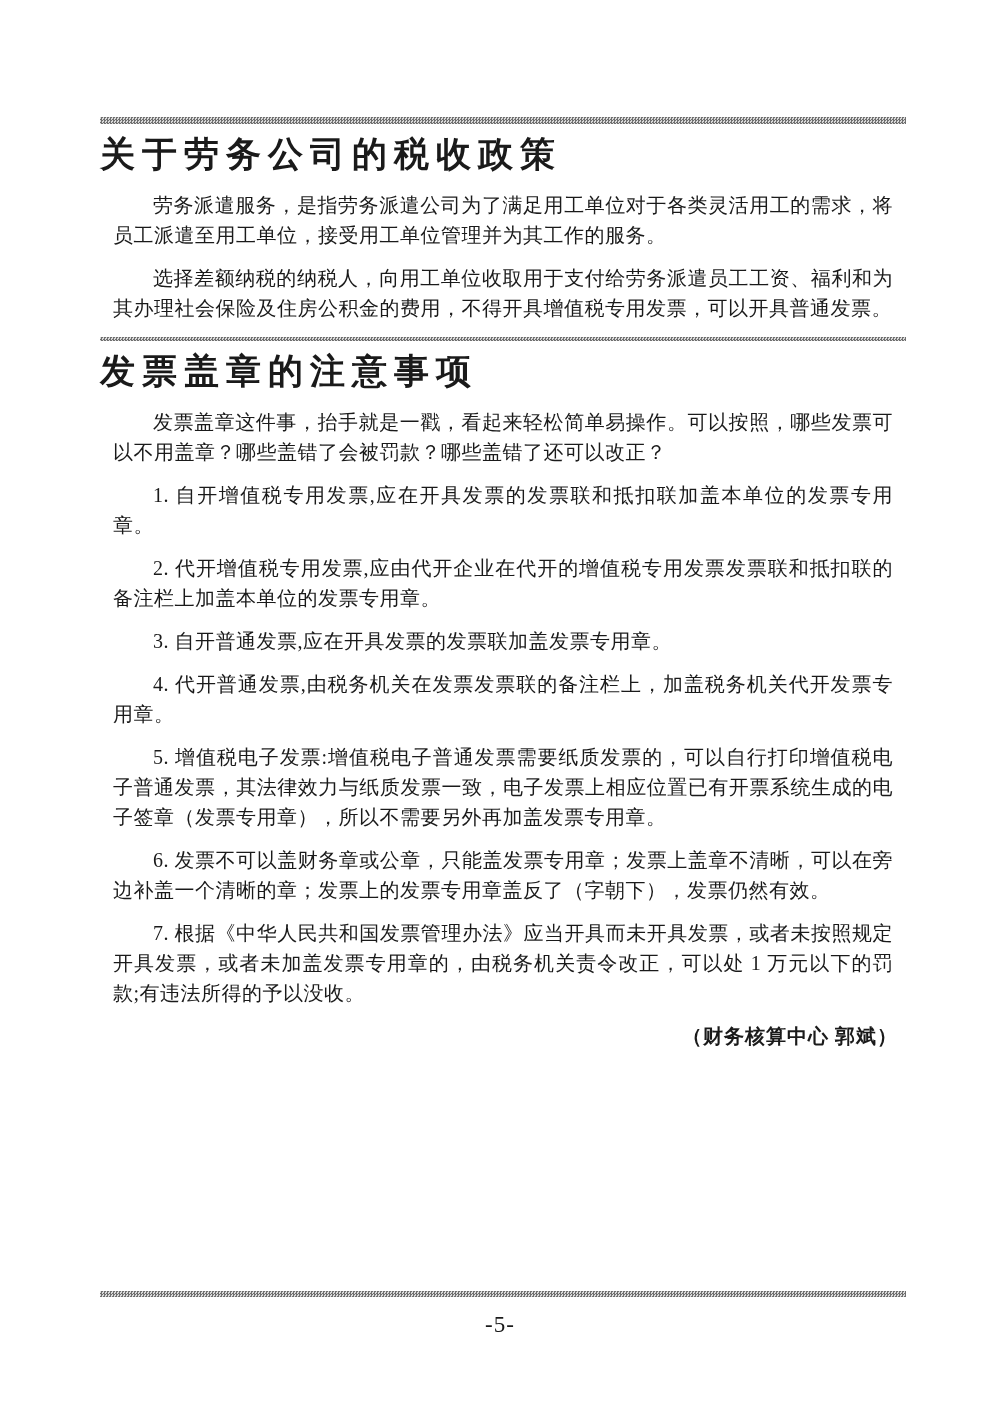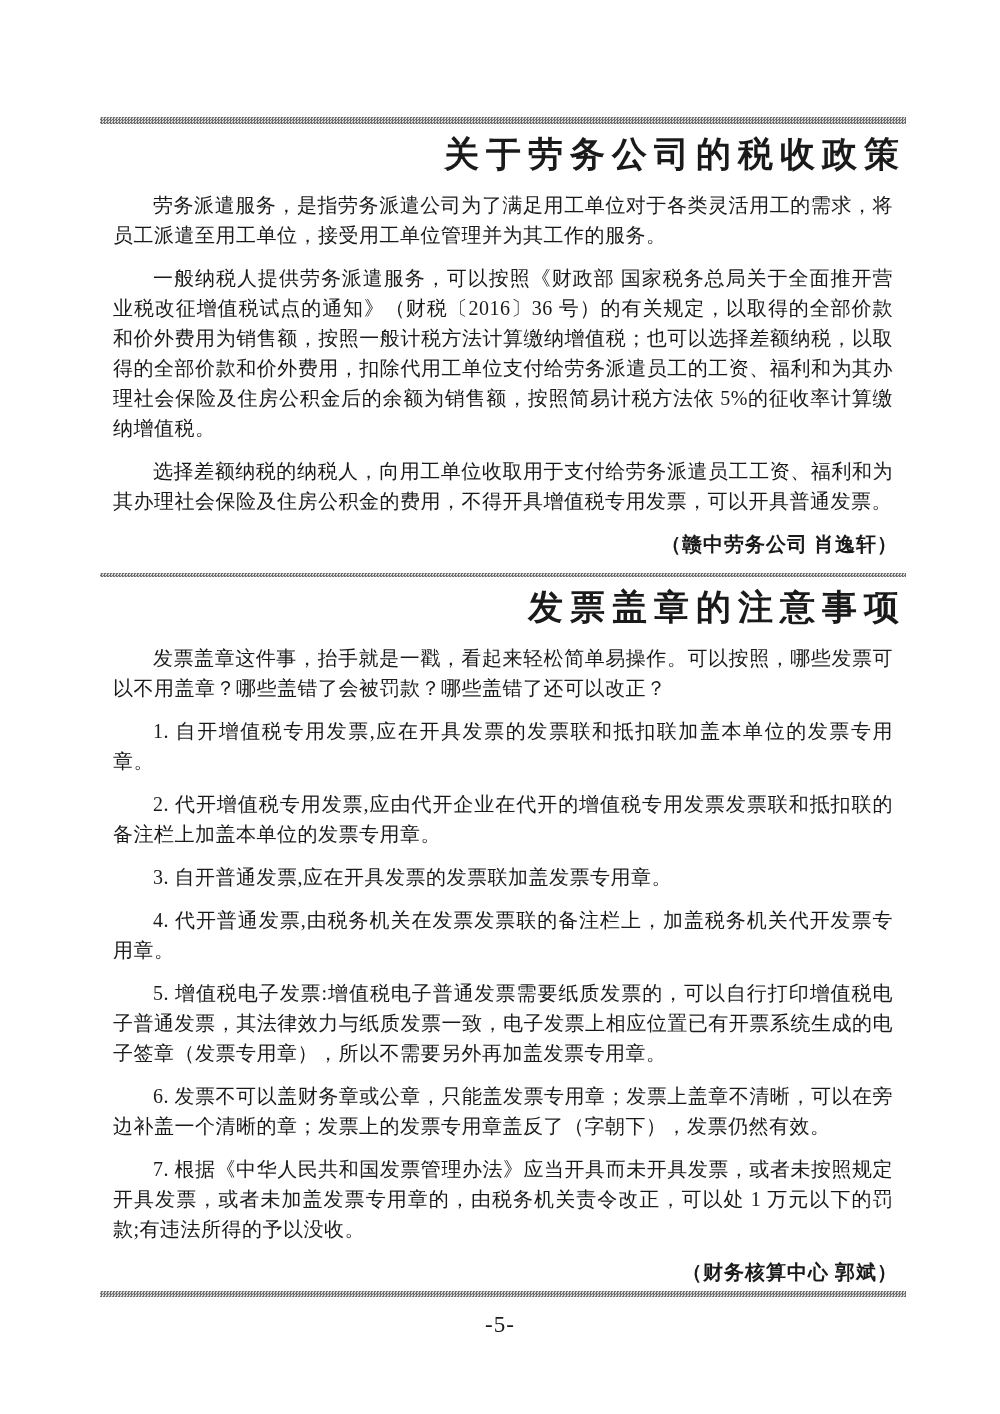--- a/index.html
+++ b/index.html
@@ -32,21 +32,21 @@
     position: absolute;
     left: 100px;
     top: 1291px;
     width: 806px;
     height: 6px;
   }
   .article-title {
     font-size: 35px;
     line-height: 44px;
     font-weight: bold;
-    text-align: right;
+    text-align: left;
     letter-spacing: 7px;
     margin: 9px 0 9px 0;
   }
   .para {
     font-size: 20px;
     line-height: 30px;
     text-align: justify;
     text-indent: 2em;
     margin: 13px;
     letter-spacing: 0.5px;
@@ -72,23 +72,21 @@
 </head>
 <body>
 
 <div class="content">
 
   <div class="hatch rule-top"></div>
 
   <div>
     <h1 class="article-title">关于劳务公司的税收政策</h1>
     <p class="para">劳务派遣服务，是指劳务派遣公司为了满足用工单位对于各类灵活用工的需求，将员工派遣至用工单位，接受用工单位管理并为其工作的服务。</p>
-    <p class="para">一般纳税人提供劳务派遣服务，可以按照《财政部 国家税务总局关于全面推开营业税改征增值税试点的通知》（财税〔2016〕36 号）的有关规定，以取得的全部价款和价外费用为销售额，按照一般计税方法计算缴纳增值税；也可以选择差额纳税，以取得的全部价款和价外费用，扣除代用工单位支付给劳务派遣员工的工资、福利和为其办理社会保险及住房公积金后的余额为销售额，按照简易计税方法依 5%的征收率计算缴纳增值税。</p>
     <p class="para">选择差额纳税的纳税人，向用工单位收取用于支付给劳务派遣员工工资、福利和为其办理社会保险及住房公积金的费用，不得开具增值税专用发票，可以开具普通发票。</p>
-    <p class="byline">（赣中劳务公司  肖逸轩）</p>
   </div>
 
   <div class="hatch rule-mid"></div>
 
   <div>
     <h1 class="article-title">发票盖章的注意事项</h1>
     <p class="para">发票盖章这件事，抬手就是一戳，看起来轻松简单易操作。可以按照，哪些发票可以不用盖章？哪些盖错了会被罚款？哪些盖错了还可以改正？</p>
     <p class="para">1. 自开增值税专用发票,应在开具发票的发票联和抵扣联加盖本单位的发票专用章。</p>
     <p class="para">2. 代开增值税专用发票,应由代开企业在代开的增值税专用发票发票联和抵扣联的备注栏上加盖本单位的发票专用章。</p>
     <p class="para">3. 自开普通发票,应在开具发票的发票联加盖发票专用章。</p>

